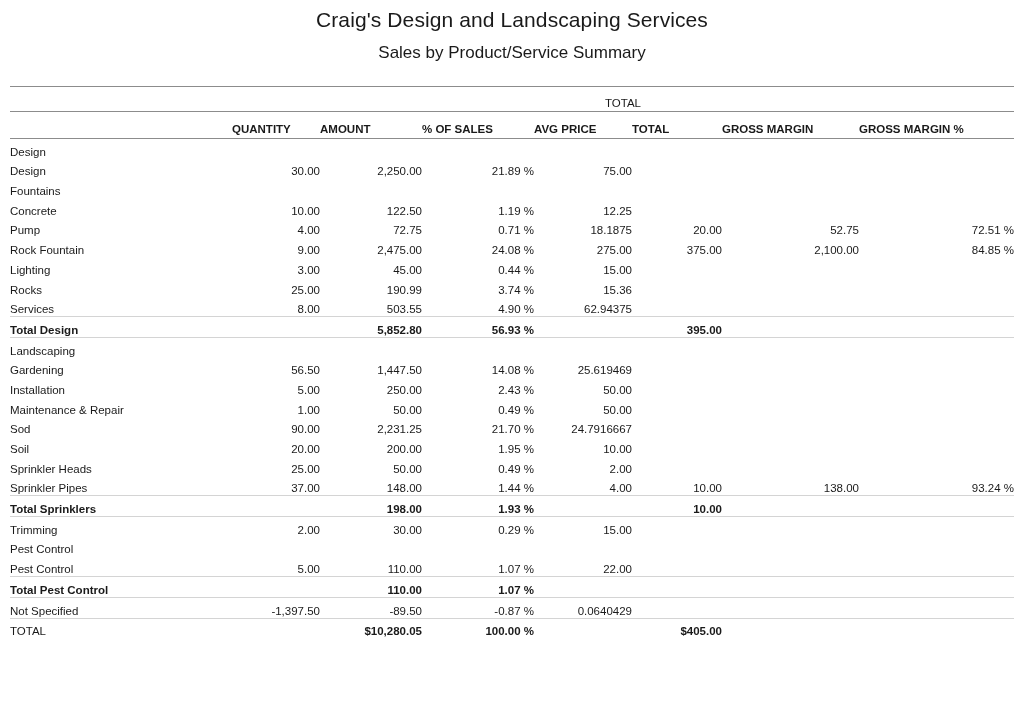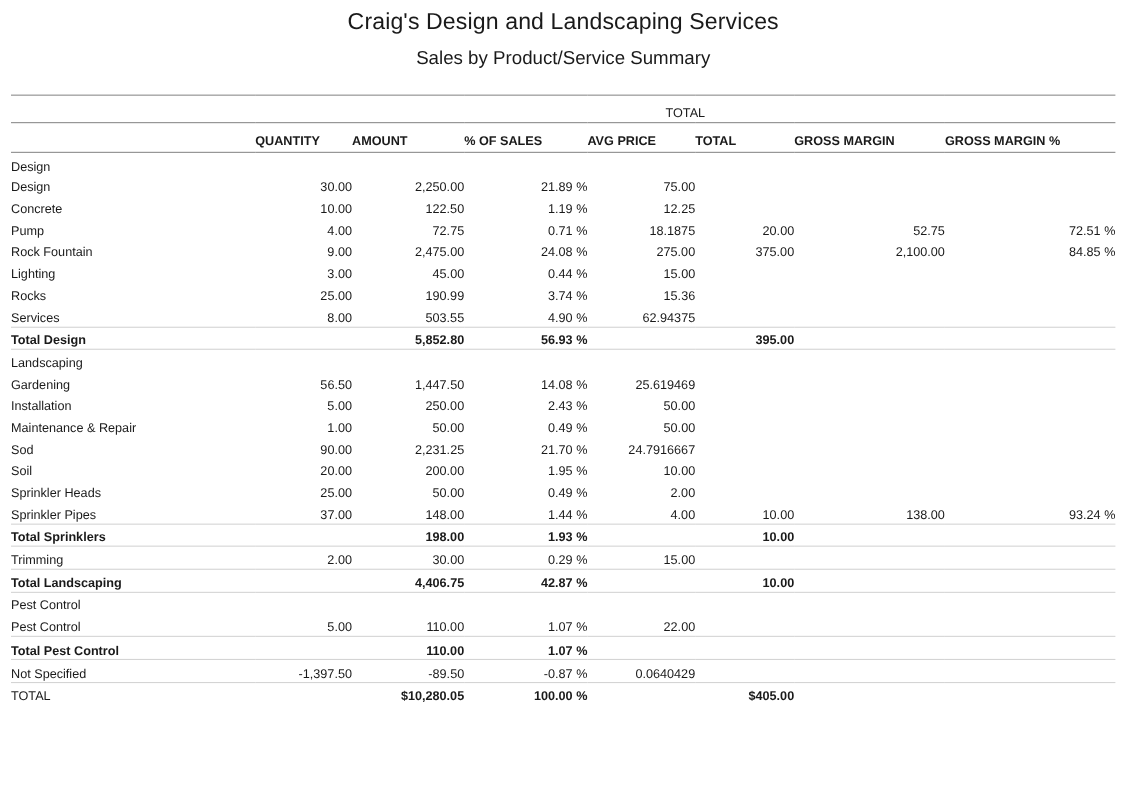--- a/index.html
+++ b/index.html
@@ -198,20 +198,30 @@
             <td class="label-cell ind-1">Design</td>
             <td class="num-cell">30.00</td>
             <td class="num-cell">2,250.00</td>
             <td class="num-cell">21.89 %</td>
             <td class="num-cell">75.00</td>
             <td class="num-cell"></td>
             <td class="num-cell"></td>
             <td class="num-cell"></td>
           </tr>
           <tr class="data-row">
+            <td class="label-cell ind-1">Fountains</td>
+            <td class="num-cell"></td>
+            <td class="num-cell"></td>
+            <td class="num-cell"></td>
+            <td class="num-cell"></td>
+            <td class="num-cell"></td>
+            <td class="num-cell"></td>
+            <td class="num-cell"></td>
+          </tr>
+          <tr class="data-row">
             <td class="label-cell ind-2">Concrete</td>
             <td class="num-cell">10.00</td>
             <td class="num-cell">122.50</td>
             <td class="num-cell">1.19 %</td>
             <td class="num-cell">12.25</td>
             <td class="num-cell"></td>
             <td class="num-cell"></td>
             <td class="num-cell"></td>
           </tr>
           <tr class="data-row">
@@ -367,30 +377,20 @@
           <tr class="data-row">
             <td class="label-cell ind-1">Trimming</td>
             <td class="num-cell">2.00</td>
             <td class="num-cell">30.00</td>
             <td class="num-cell">0.29 %</td>
             <td class="num-cell">15.00</td>
             <td class="num-cell"></td>
             <td class="num-cell"></td>
             <td class="num-cell"></td>
           </tr>
-          <tr class="data-row subtotal-row rule-above rule-below">
-            <td class="label-cell ind-0">Total Landscaping</td>
-            <td class="num-cell"></td>
-            <td class="num-cell">4,406.75</td>
-            <td class="num-cell">42.87 %</td>
-            <td class="num-cell"></td>
-            <td class="num-cell">10.00</td>
-            <td class="num-cell"></td>
-            <td class="num-cell"></td>
-          </tr>
           <tr class="data-row">
             <td class="label-cell ind-0">Pest Control</td>
             <td class="num-cell"></td>
             <td class="num-cell"></td>
             <td class="num-cell"></td>
             <td class="num-cell"></td>
             <td class="num-cell"></td>
             <td class="num-cell"></td>
             <td class="num-cell"></td>
           </tr>

